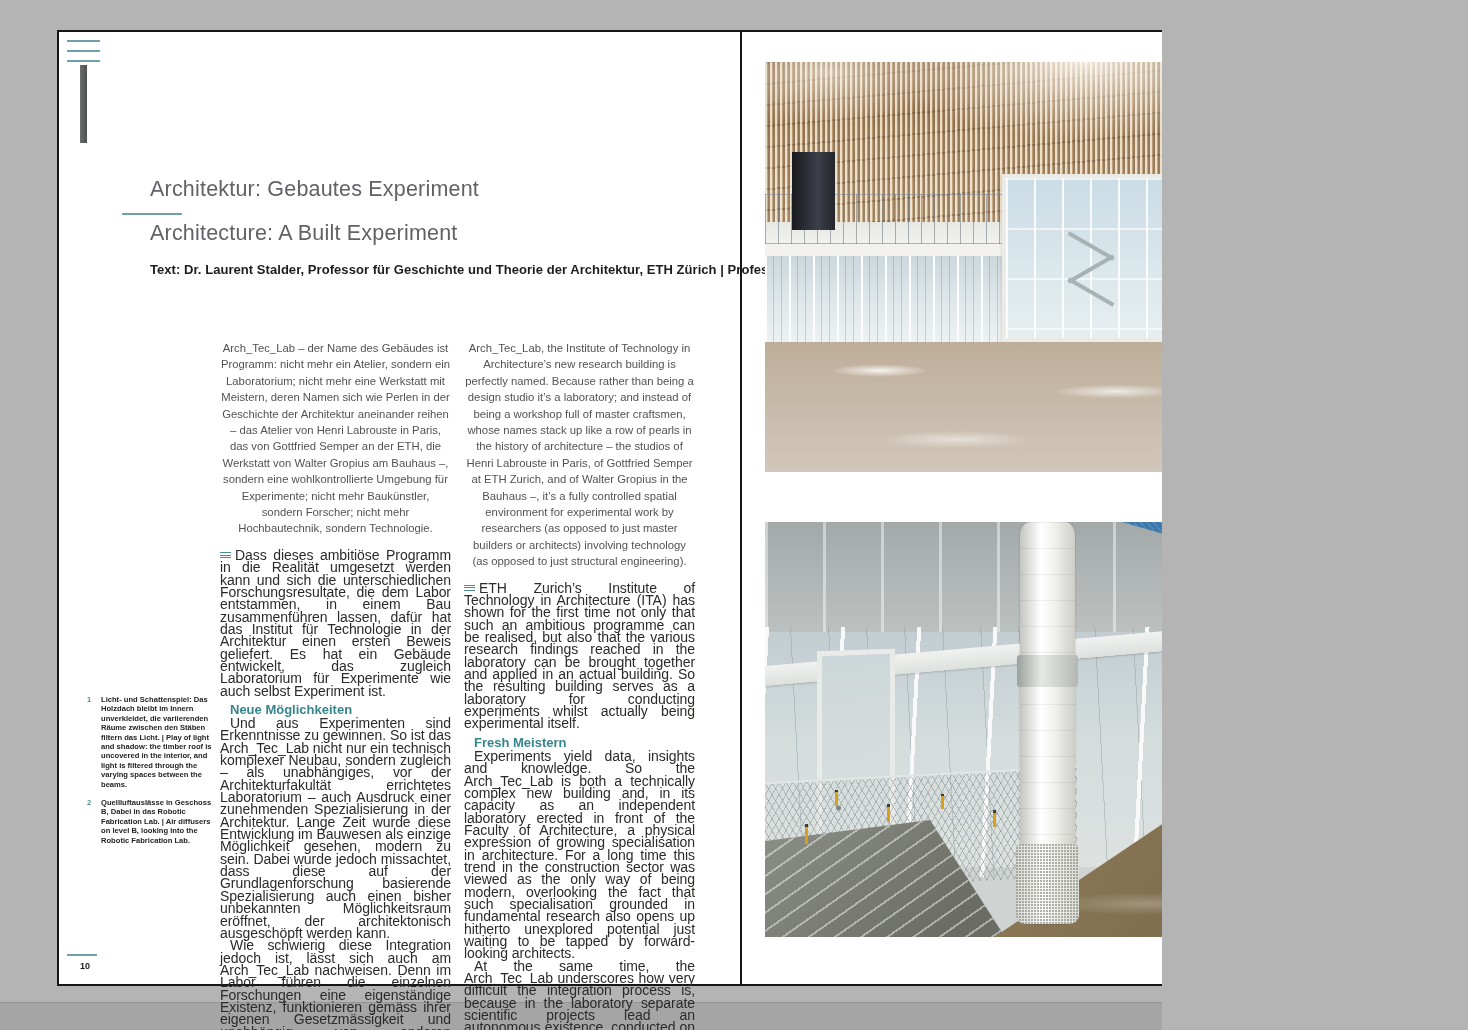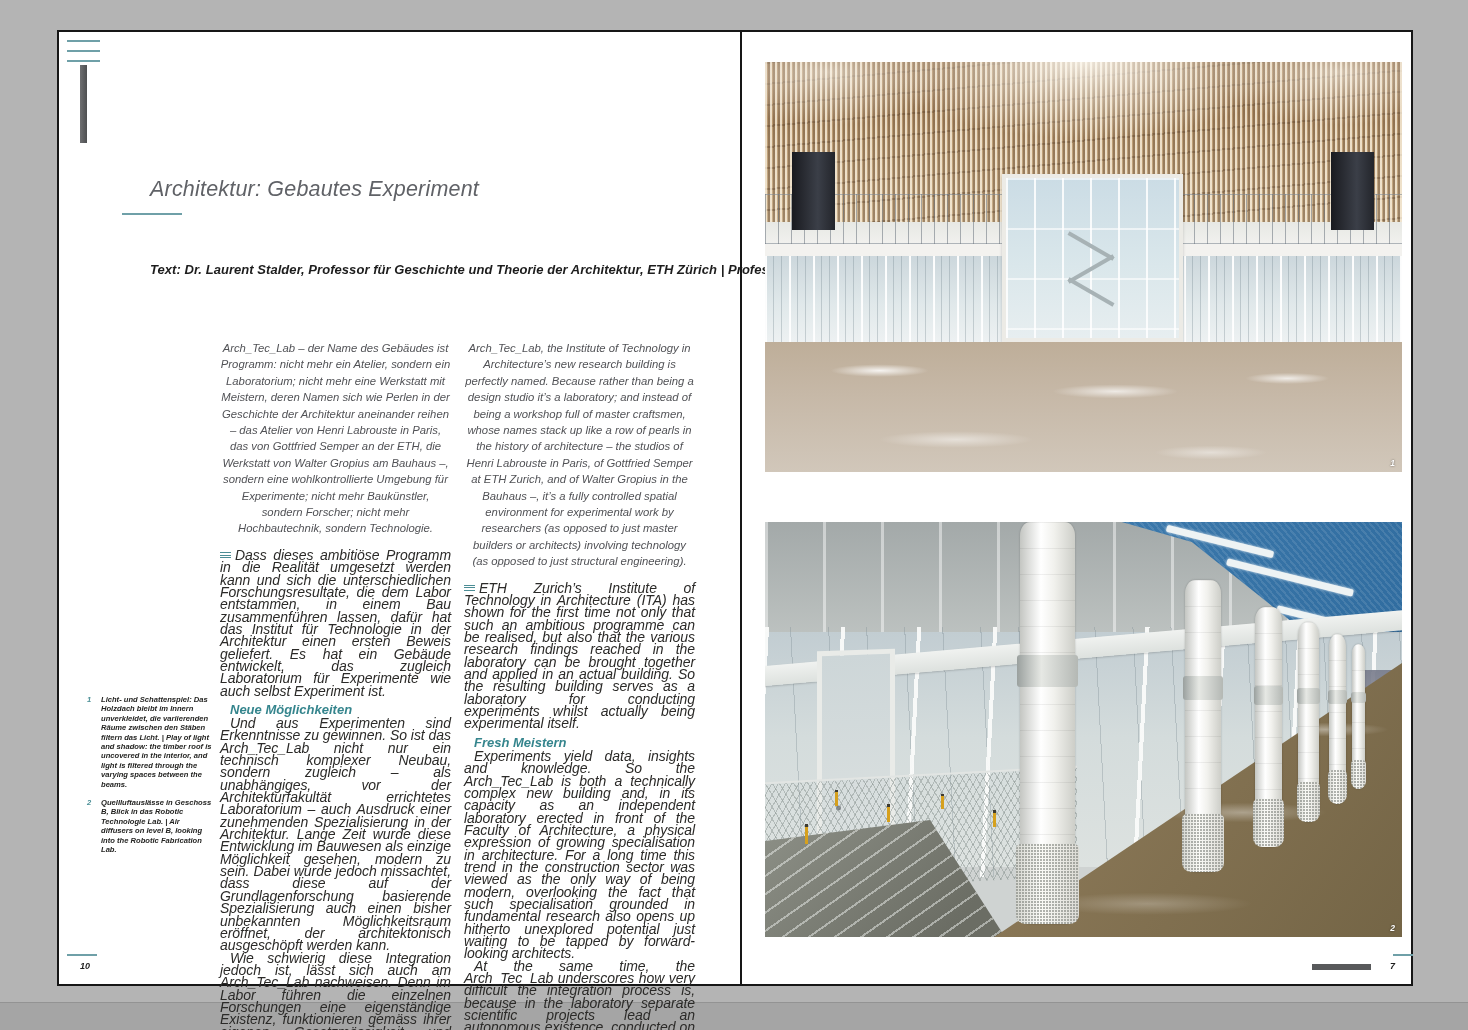--- a/index.html
+++ b/index.html
@@ -1,17 +1,17 @@
 <!DOCTYPE html>
 <html><head>
 <meta charset="utf-8">
 <style>
   html,body{margin:0;padding:0;}
   body{background:#b4b4b4;font-family:"Liberation Sans",sans-serif;-webkit-font-smoothing:antialiased;}
-  .stage{position:relative;width:1468px;height:1030px;background:#b4b4b4;overflow:hidden;font-style:italic;}
+  .stage{position:relative;width:1162px;height:1030px;background:#b4b4b4;overflow:hidden;}
   .bottom-band{position:absolute;left:0;top:1002px;width:1468px;height:28px;background:#a5a5a5;border-top:1px solid #939393;}
   .spread{position:absolute;left:57px;top:30px;width:1356px;height:956px;background:#ffffff;border:2px solid #161616;box-sizing:border-box;}
   .divider{position:absolute;left:681px;top:0;width:2px;height:952px;background:#161616;}
 
   
   .hamburger{position:absolute;left:8px;top:8px;width:33px;height:23px;}
   .hamburger i{position:absolute;left:0;width:33px;height:2px;background:#6fa0a8;display:block;}
   .hamburger i:nth-child(1){top:0;} .hamburger i:nth-child(2){top:10px;} .hamburger i:nth-child(3){top:20px;}
   .top-bar{position:absolute;left:21px;top:33px;width:7px;height:78px;background:linear-gradient(90deg,#6e6f71,#4e4f51);}
 
@@ -174,20 +174,21 @@
 
     <span class="hamburger">
         <i></i>
         <i></i>
         <i></i>
       </span>
     <span class="top-bar"></span>
 
     <h1 class="title title-de" style="margin:0;font-weight:normal;">Architektur: Gebautes Experiment</h1>
     <span class="title-rule"></span>
+    <h1 class="title title-en" style="margin:0;font-weight:normal;">Architecture: A Built Experiment</h1>
     <div class="byline">Text: Dr. Laurent Stalder, Professor für Geschichte und Theorie der Architektur, ETH Zürich | Professor of the Theory of Architecture, ETH Zurich</div>
 
     <div class="col col-de">
       <p class="intro">Arch_Tec_Lab – der Name des Gebäudes ist Programm: nicht mehr ein Atelier, sondern ein Laboratorium; nicht mehr eine Werkstatt mit Meistern, deren Namen sich wie Perlen in der Geschichte der Architektur aneinander reihen – das Atelier von Henri Labrouste in Paris, das von Gottfried Semper an der ETH, die Werkstatt von Walter Gropius am Bauhaus –, sondern eine wohlkontrollierte Umgebung für Experimente; nicht mehr Baukünstler, sondern Forscher; nicht mehr Hochbautechnik, sondern Technologie.</p>
       <p class="bodytxt"><span class="para-marker"></span><span>Dass dieses ambitiöse Programm in die Realität umgesetzt werden kann und sich die unterschiedlichen Forschungsresultate, die dem Labor entstammen, in einem Bau zusammenführen lassen, dafür hat das Institut für Technologie in der Architektur einen ersten Beweis geliefert. Es hat ein Gebäude entwickelt, das zugleich Laboratorium für Experimente wie auch selbst Experiment ist.</span></p>
       <p class="subhead">Neue Möglichkeiten</p>
       <p class="bodytxt indent">Und aus Experimenten sind Erkenntnisse zu gewinnen. So ist das Arch_Tec_Lab nicht nur ein technisch komplexer Neubau, sondern zugleich – als unabhängiges, vor der Architekturfakultät errichtetes Laboratorium – auch Ausdruck einer zunehmenden Spezialisierung in der Architektur. Lange Zeit wurde diese Entwicklung im Bauwesen als einzige Möglichkeit gesehen, modern zu sein. Dabei wurde jedoch missachtet, dass diese auf der Grundlagenforschung basierende Spezialisierung auch einen bisher unbekannten Möglichkeitsraum eröffnet, der architektonisch ausgeschöpft werden kann.</p>
       <p class="bodytxt indent">Wie schwierig diese Integration jedoch ist, lässt sich auch am Arch_Tec_Lab nachweisen. Denn im Labor führen die einzelnen Forschungen eine eigenständige Existenz, funktionieren gemäss ihrer eigenen Gesetzmässigkeit und unabhängig von anderen Forschungen. Henri in einem Bau müssen die Er-</p>
     </div>
 
@@ -199,21 +200,21 @@
       <p class="bodytxt indent">At the same time, the Arch_Tec_Lab underscores how very difficult the integration process is, because in the laboratory separate scientific projects lead an autonomous existence, conducted on their own terms independently of other research. Yet in a con-</p>
     </div>
 
     <div class="captions">
       <div class="caption-item">
         <span class="caption-num">1</span>
         <span class="caption-text">Licht- und Schattenspiel: Das Holzdach bleibt im Innern unverkleidet, die variierenden Räume zwischen den Stäben filtern das Licht. | Play of light and shadow: the timber roof is uncovered in the interior, and light is filtered through the varying spaces between the beams.</span>
       </div>
       <div class="caption-item">
         <span class="caption-num">2</span>
-        <span class="caption-text">Quellluftauslässe in Geschoss B, Blick in das Robotic Technologie Lab. | Air diffusers on level B, looking into the Robotic Fabrication Lab.</span>
+        <span class="caption-text">Quellluftauslässe in Geschoss B, Dabei in das Robotic Fabrication Lab. | Air diffusers on level B, looking into the Robotic Fabrication Lab.</span>
       </div>
     </div>
 
     <span class="folio-rule folio-rule-l"></span>
     <span class="folio folio-l">10</span>
 
     <div class="divider"></div>
 
     <figure class="photo photo1" style="margin:0;">
       <span class="p1-roof"></span>

